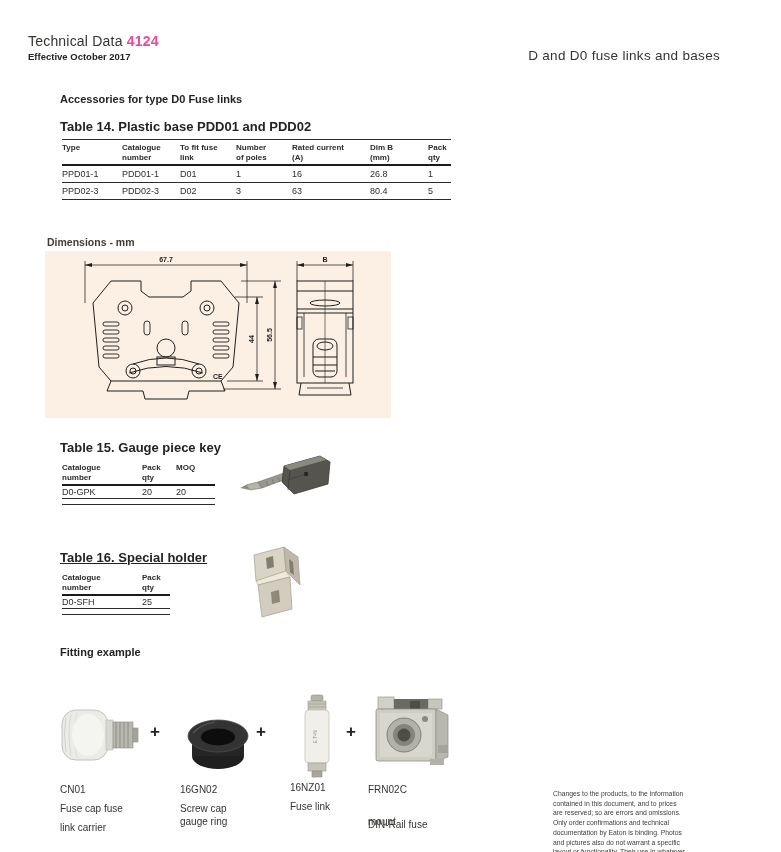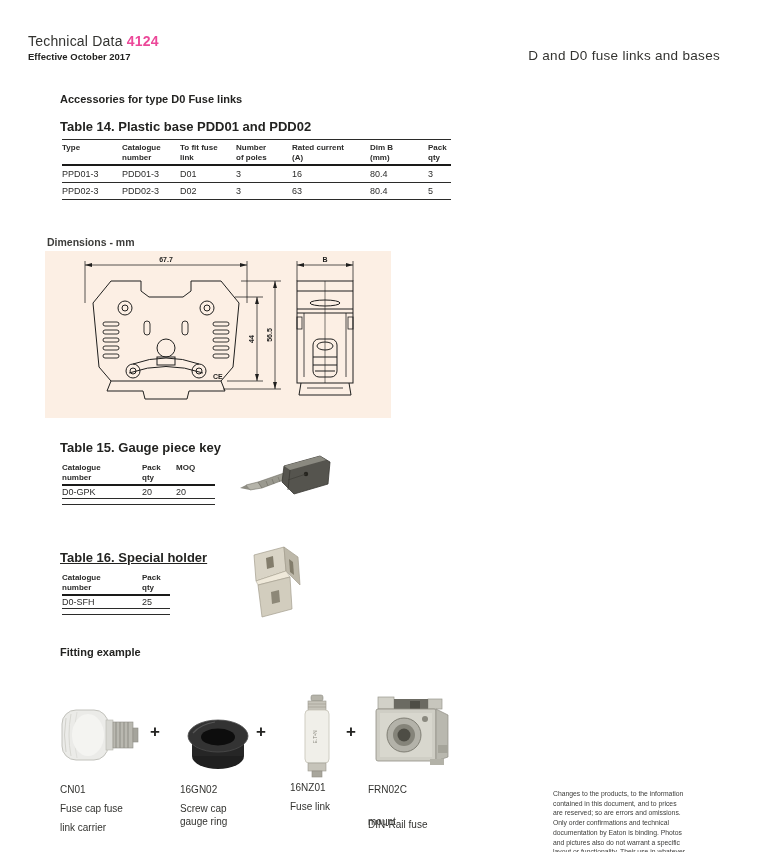--- a/index.html
+++ b/index.html
@@ -96,27 +96,27 @@
             <div>(mm)</div>
           </th>
         <th>
             <div>Pack</div>
             <div>qty</div>
           </th>
       </tr>
     </thead>
     <tbody>
       <tr>
-        <td>PPD01-3</td>
-          <td>PDD01-3</td>
+        <td>PPD01-1</td>
+          <td>PDD01-1</td>
           <td>D01</td>
-          <td>3</td>
+          <td>1</td>
           <td>16</td>
-          <td>80.4</td>
-          <td>3</td>
+          <td>26.8</td>
+          <td>1</td>
       </tr>
       <tr>
         <td>PPD02-3</td>
           <td>PDD02-3</td>
           <td>D02</td>
           <td>3</td>
           <td>63</td>
           <td>80.4</td>
           <td>5</td>
       </tr>

